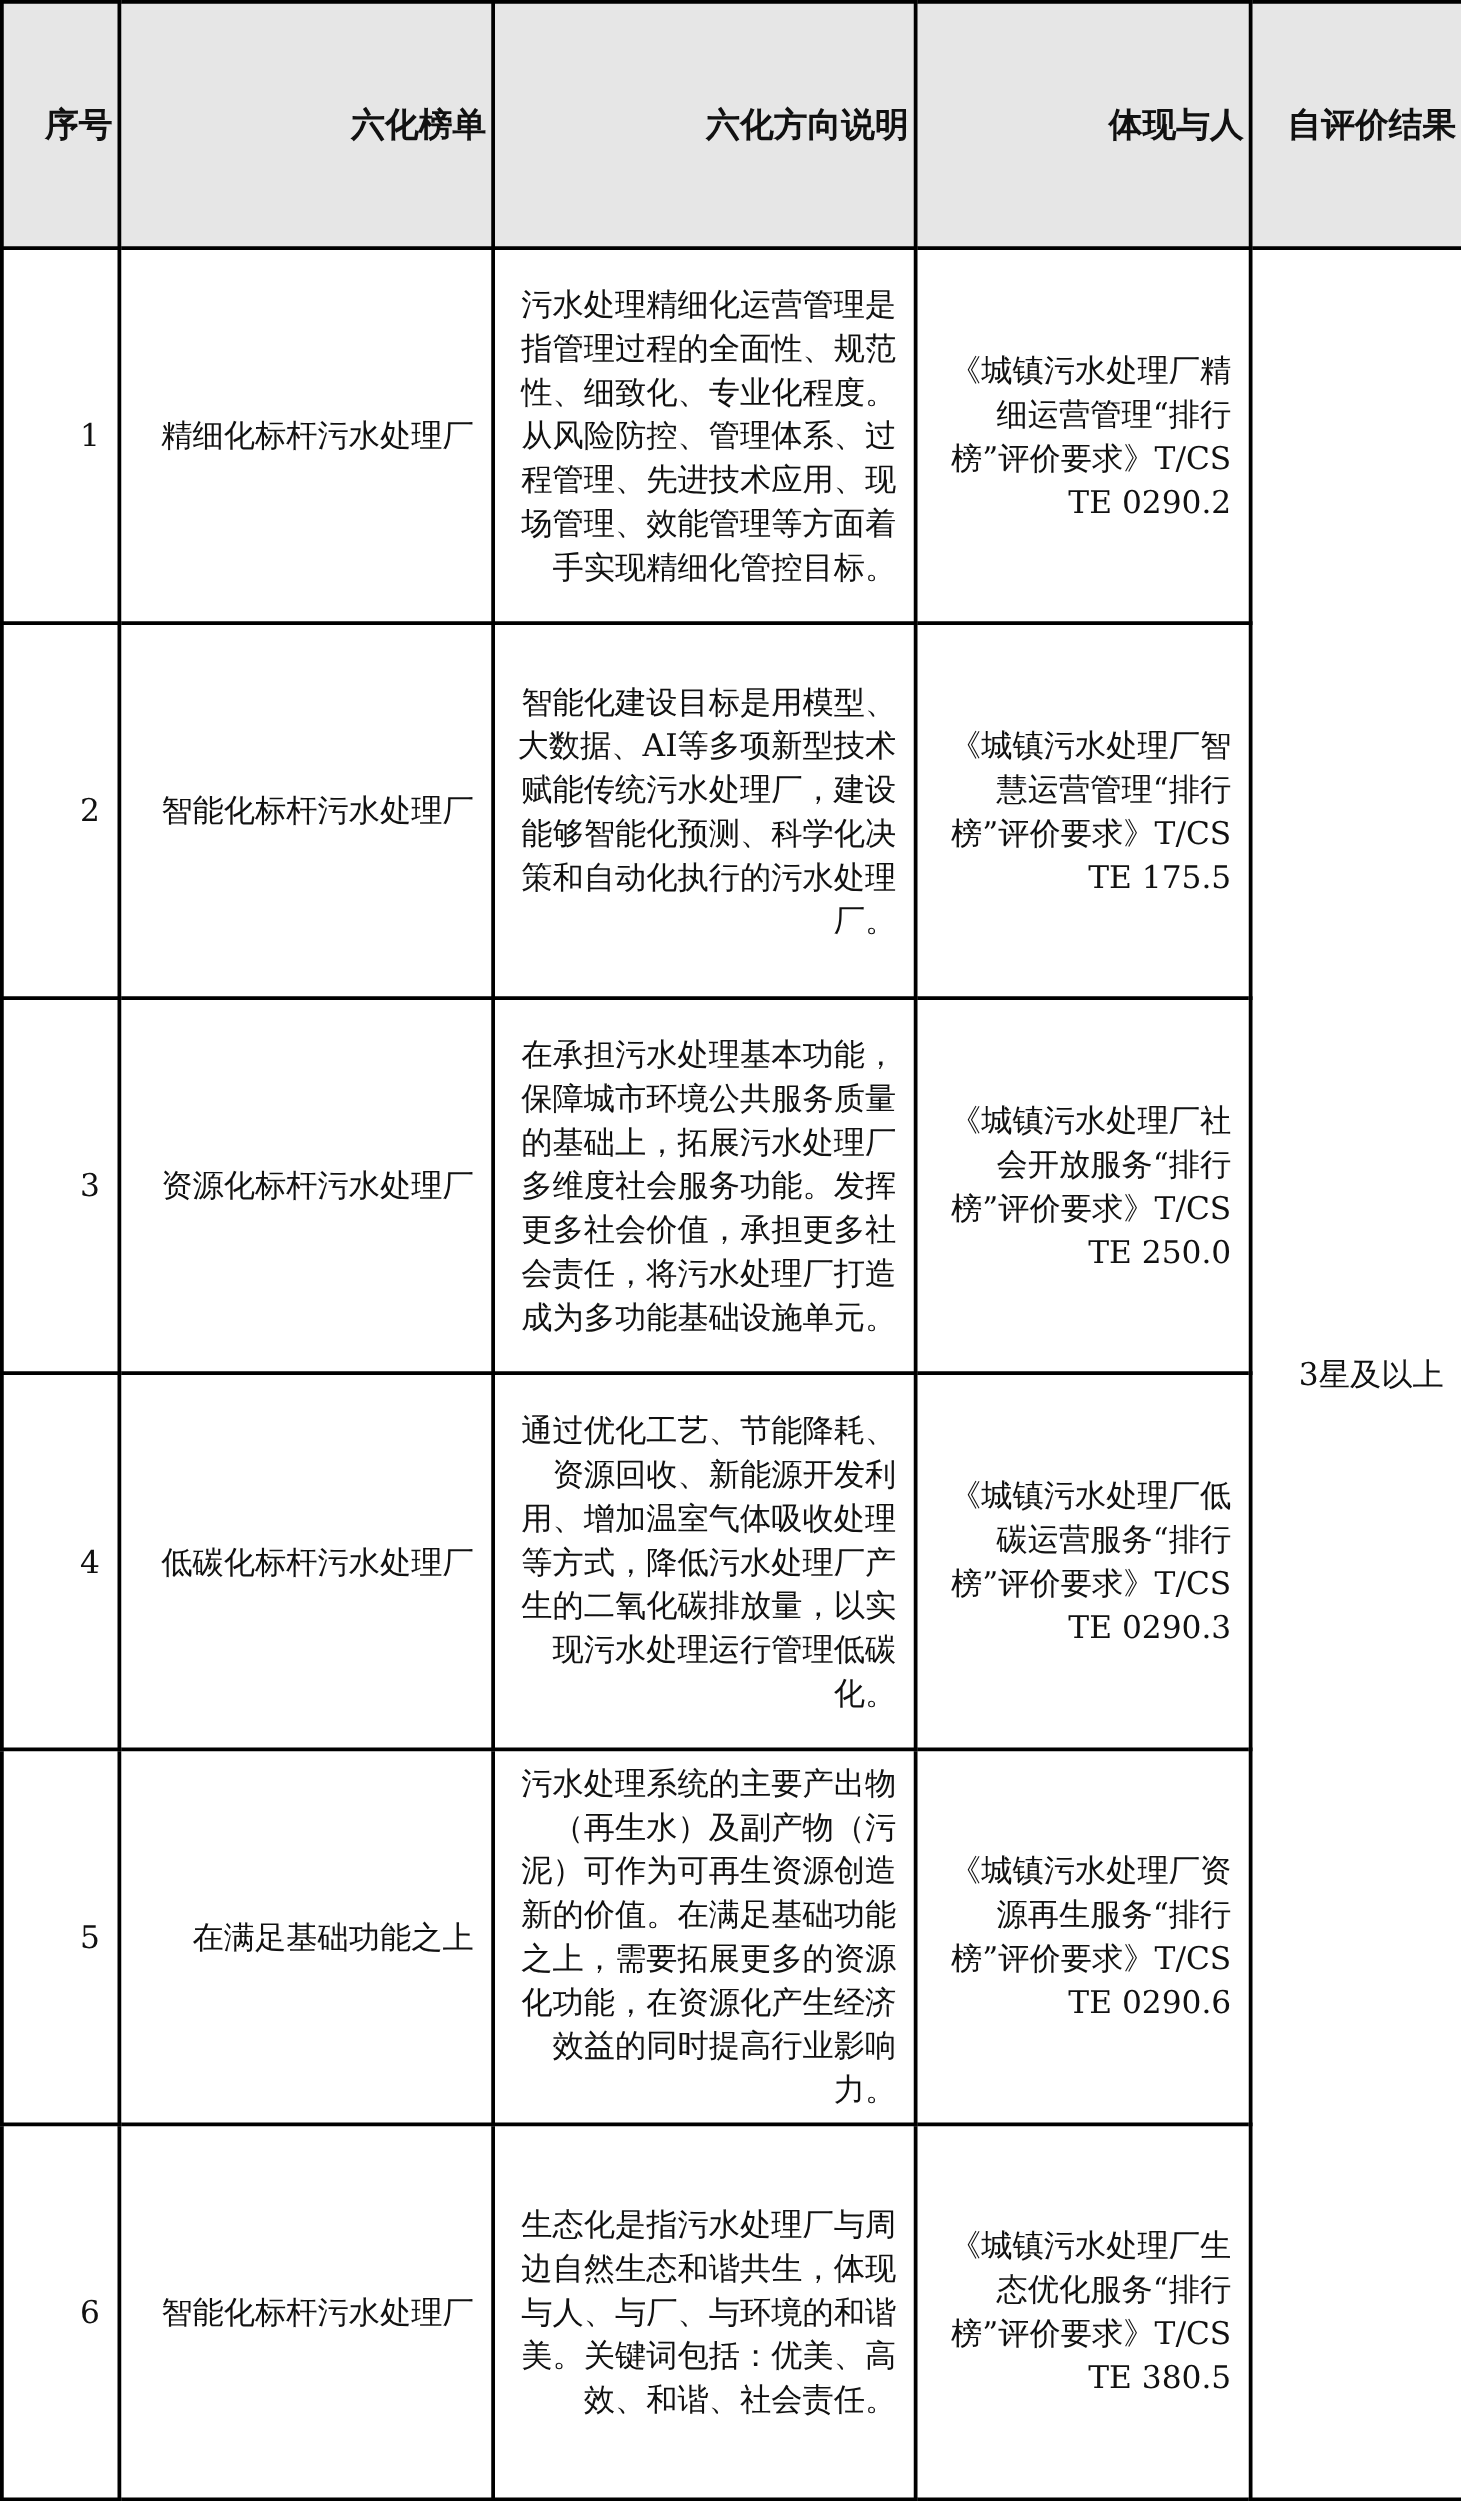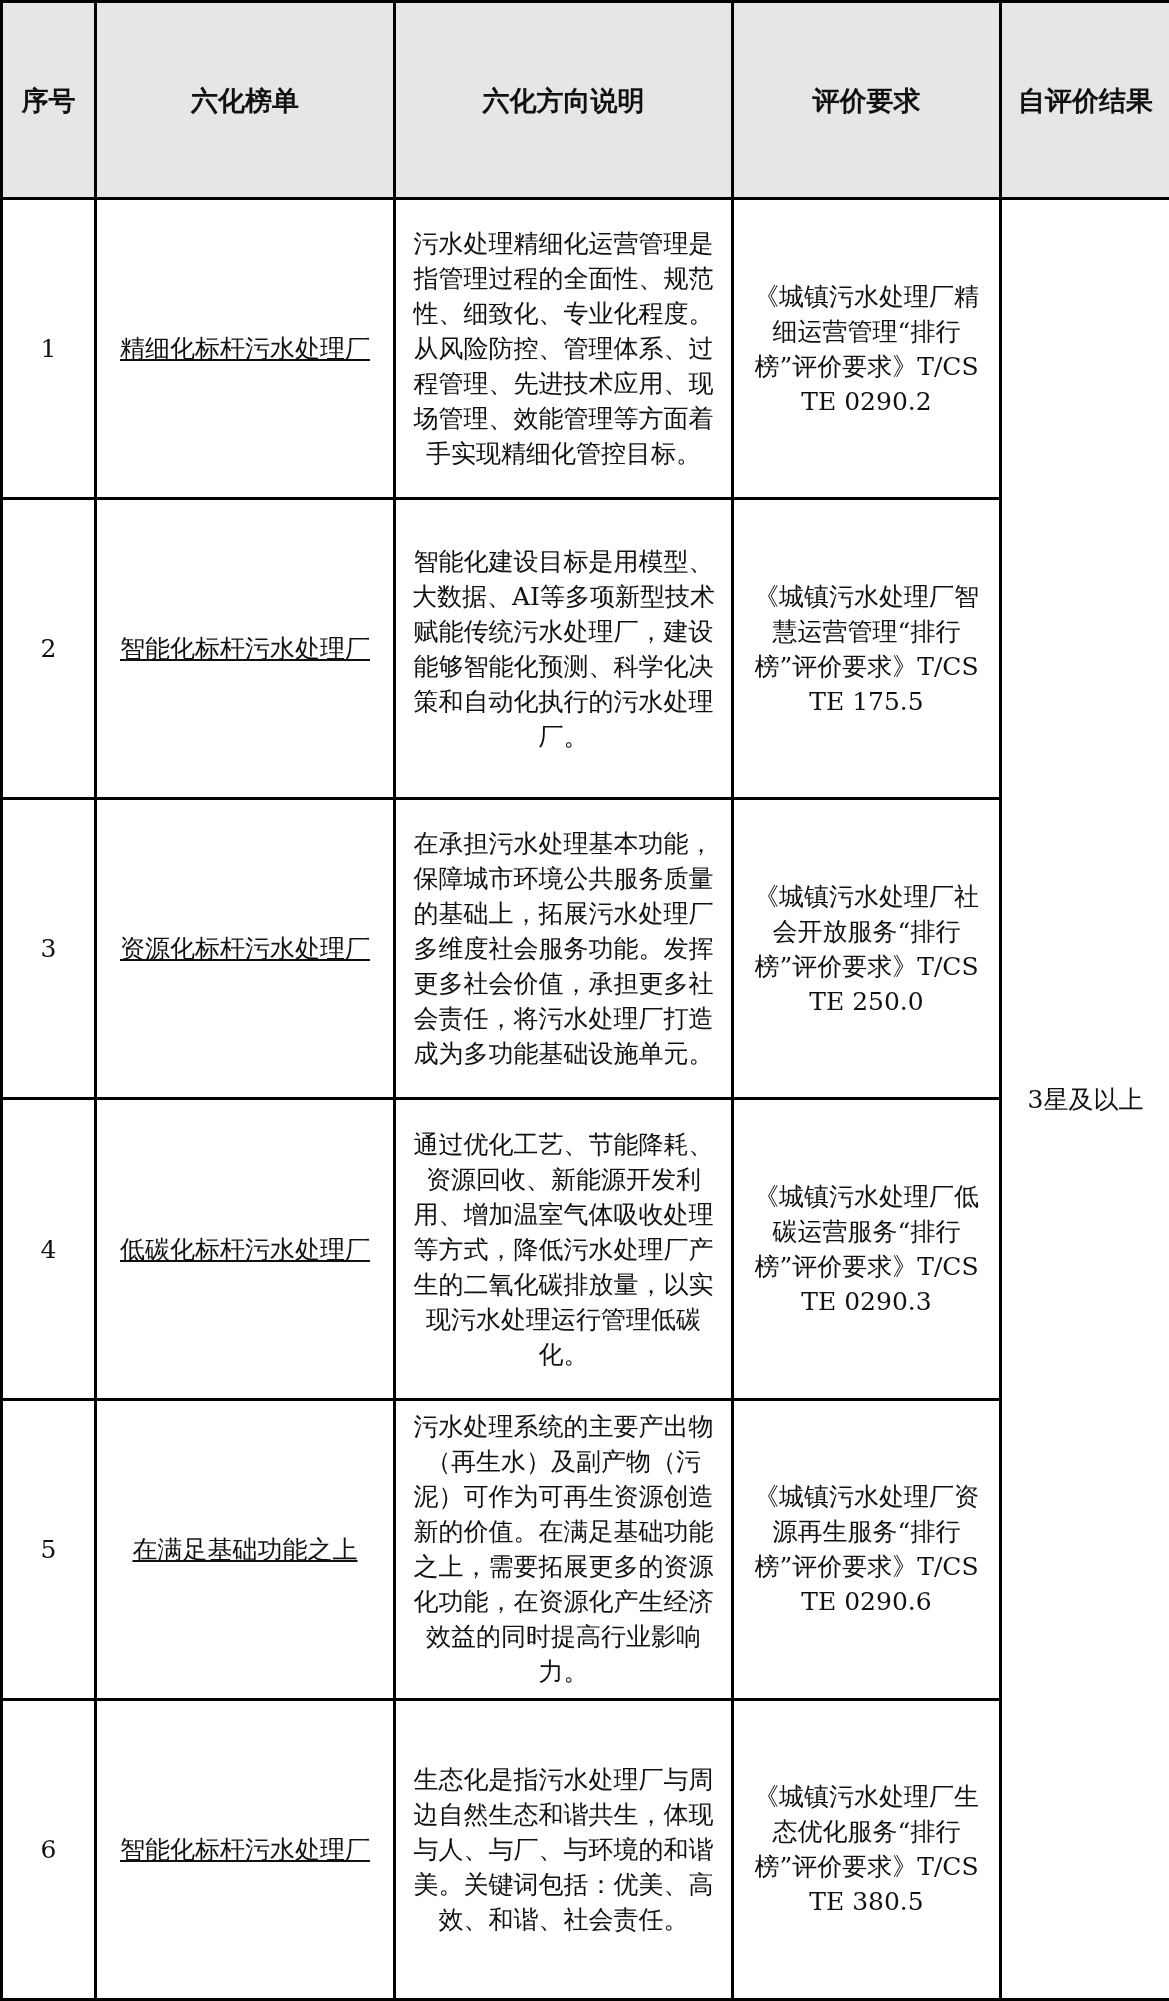--- a/index.html
+++ b/index.html
@@ -7,58 +7,58 @@
     table.main {
       border-collapse: collapse;
       table-layout: fixed;
       width: 1169px;
       height: 2001px;
       font-family: "DejaVu Serif", "Liberation Serif", serif;
       color: #111111;
     }
     table.main td, table.main th {
       border: 3px solid #000000;
-      text-align: center;
+      text-align: right;
       vertical-align: middle;
       padding: 0 14px;
       font-size: 25px;
       line-height: 35px;
       word-break: break-all;
     }
     table.main th {
       background: #e6e6e6;
       font-weight: bold;
       font-size: 27px;
       height: 194px;
       padding: 0 4px;
     }
     tr.data-row { height: 300px; }
     td.col-no { padding: 0 4px; }
-    td.col-name { padding: 0 8px; white-space: nowrap; text-decoration: underline; }
+    td.col-name { padding: 0 8px; white-space: nowrap; }
     td.col-desc { padding: 0 14px; }
     td.col-basis { padding: 0 6px; }
     td.col-result { padding: 0 4px; }
   </style>
 </head>
 <body>
 
 <table class="main">
   <colgroup>
     <col style="width:94px">
     <col style="width:299px">
     <col style="width:338px">
     <col style="width:268px">
     <col style="width:170px">
   </colgroup>
   <thead>
     <tr>
       <th>序号</th>
       <th>六化榜单</th>
       <th>六化方向说明</th>
-      <th>评价要求</th>
+      <th>体现与人</th>
       <th>自评价结果</th>
     </tr>
   </thead>
   <tbody>
     <tr class="data-row">
       <td class="col-no">1</td>
       <td class="col-name">精细化标杆污水处理厂</td>
       <td class="col-desc">污水处理精细化运营管理是指管理过程的全面性、规范性、细致化、专业化程度。从风险防控、管理体系、过程管理、先进技术应用、现场管理、效能管理等方面着手实现精细化管控目标。</td>
       <td class="col-basis">《城镇污水处理厂精细运营管理“排行榜”评价要求》T/CSTE 0290.2</td>
       <td class="col-result" rowspan="6">3星及以上</td>

